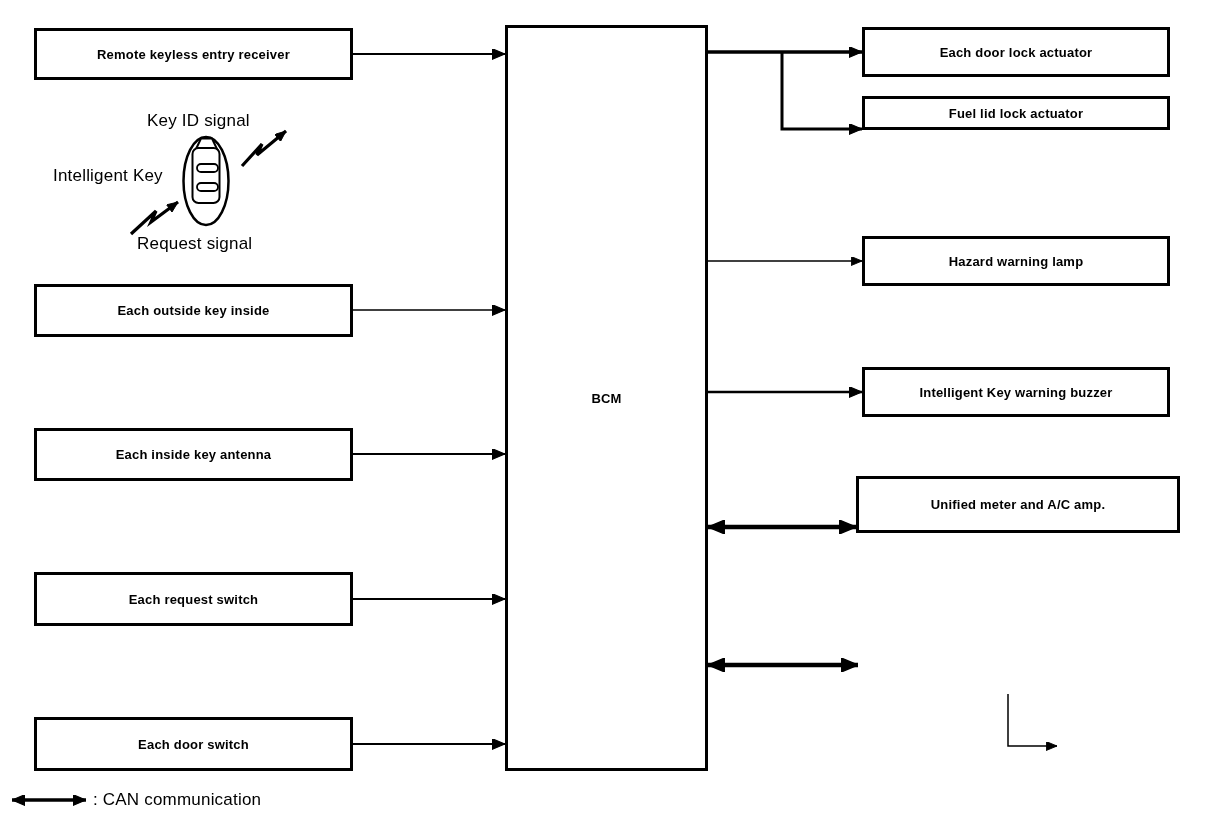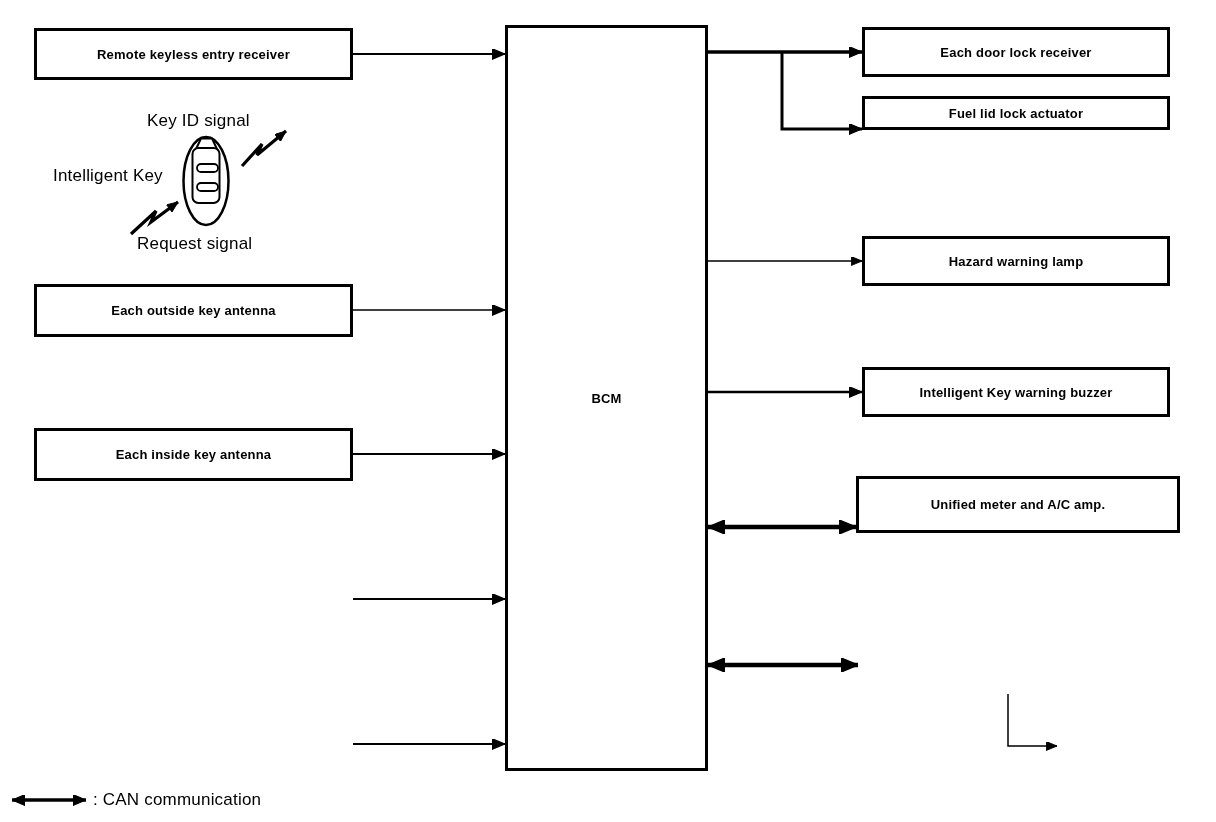--- a/index.html
+++ b/index.html
@@ -16,32 +16,38 @@
 </style>
 </head>
 <body>
 
 <div class="canvas">
 
   <div class="box" style="left:34px;top:28px;width:319px;height:52px">
     <span>Remote keyless entry receiver</span>
   </div>
   <div class="box" style="left:34px;top:284px;width:319px;height:53px">
-    <span>Each outside key antenna</span>
+    <span>Each outside key inside</span>
   </div>
   <div class="box" style="left:34px;top:428px;width:319px;height:53px">
     <span>Each inside key antenna</span>
+  </div>
+  <div class="box" style="left:34px;top:572px;width:319px;height:54px">
+    <span>Each request switch</span>
+  </div>
+  <div class="box" style="left:34px;top:717px;width:319px;height:54px">
+    <span>Each door switch</span>
   </div>
 
   <div class="box bcm" style="left:505px;top:25px;width:203px;height:746px">
     <span>BCM</span>
   </div>
 
   <div class="box" style="left:862px;top:27px;width:308px;height:50px">
-    <span>Each door lock receiver</span>
+    <span>Each door lock actuator</span>
   </div>
   <div class="box" style="left:862px;top:96px;width:308px;height:34px">
     <span>Fuel lid lock actuator</span>
   </div>
   <div class="box" style="left:862px;top:236px;width:308px;height:50px">
     <span>Hazard warning lamp</span>
   </div>
   <div class="box" style="left:862px;top:367px;width:308px;height:50px">
     <span>Intelligent Key warning buzzer</span>
   </div>

